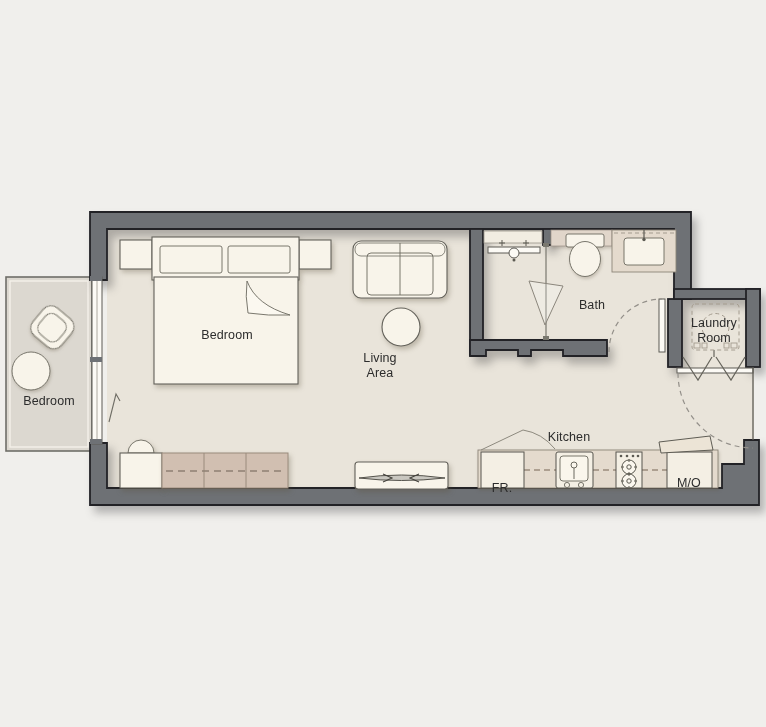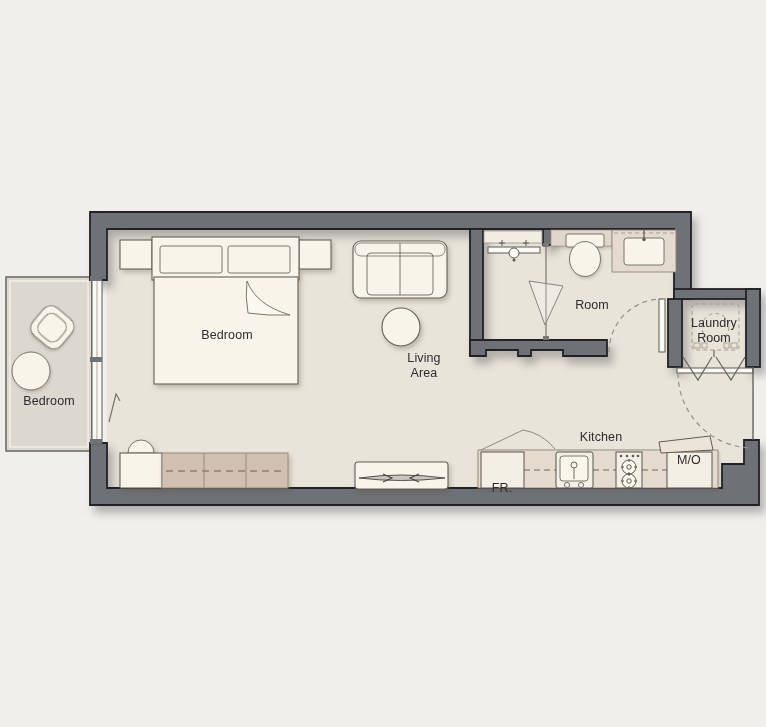--- a/index.html
+++ b/index.html
@@ -215,20 +215,20 @@
     <rect x="120" y="453" width="42" height="35" class="furn"></rect>
   </g>
   <g class="sh-f">
     <rect x="162" y="453" width="126" height="35" class="tan"></rect>
     <path d="M204,453 V488 M246,453 V488" stroke="#9a8b7d" stroke-width="1"></path>
     <path d="M166,471 H284" stroke="#8f8073" stroke-dasharray="7 5" stroke-width="1.3" fill="none"></path>
   </g>
 </svg>
 
   <div class="lbl" style="left:227px;top:335px">Bedroom</div>
-  <div class="lbl wrap" style="left:424px;top:366px;width:48px">Living Area</div>
+  <div class="lbl wrap" style="left:380px;top:366px;width:48px">Living Area</div>
   <div class="lbl" style="left:49px;top:401px">Bedroom</div>
-  <div class="lbl" style="left:592px;top:305px">Room</div>
+  <div class="lbl" style="left:592px;top:305px">Bath</div>
   <div class="lbl wrap" style="left:714px;top:331px;width:50px">Laundry Room</div>
-  <div class="lbl" style="left:601px;top:437px">Kitchen</div>
+  <div class="lbl" style="left:569px;top:437px">Kitchen</div>
   <div class="lbl" style="left:502px;top:488px">FR.</div>
-  <div class="lbl" style="left:689px;top:460px">M/O</div>
+  <div class="lbl" style="left:689px;top:483px">M/O</div>
 </div>
 
 </body></html>

